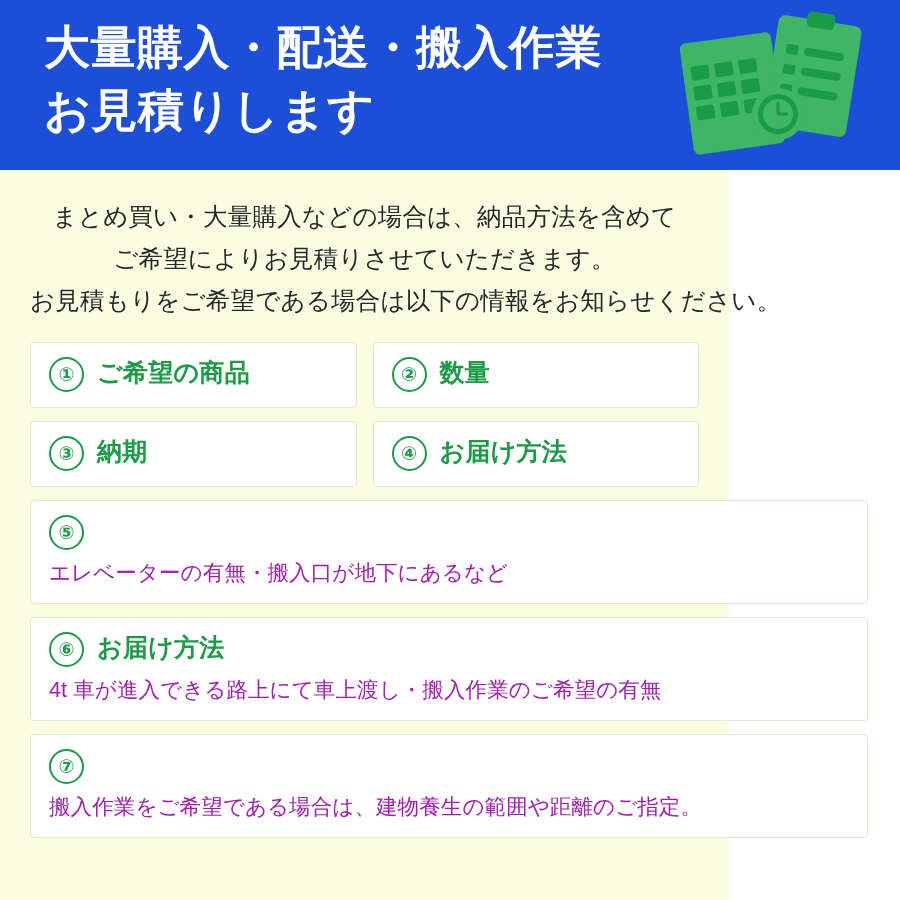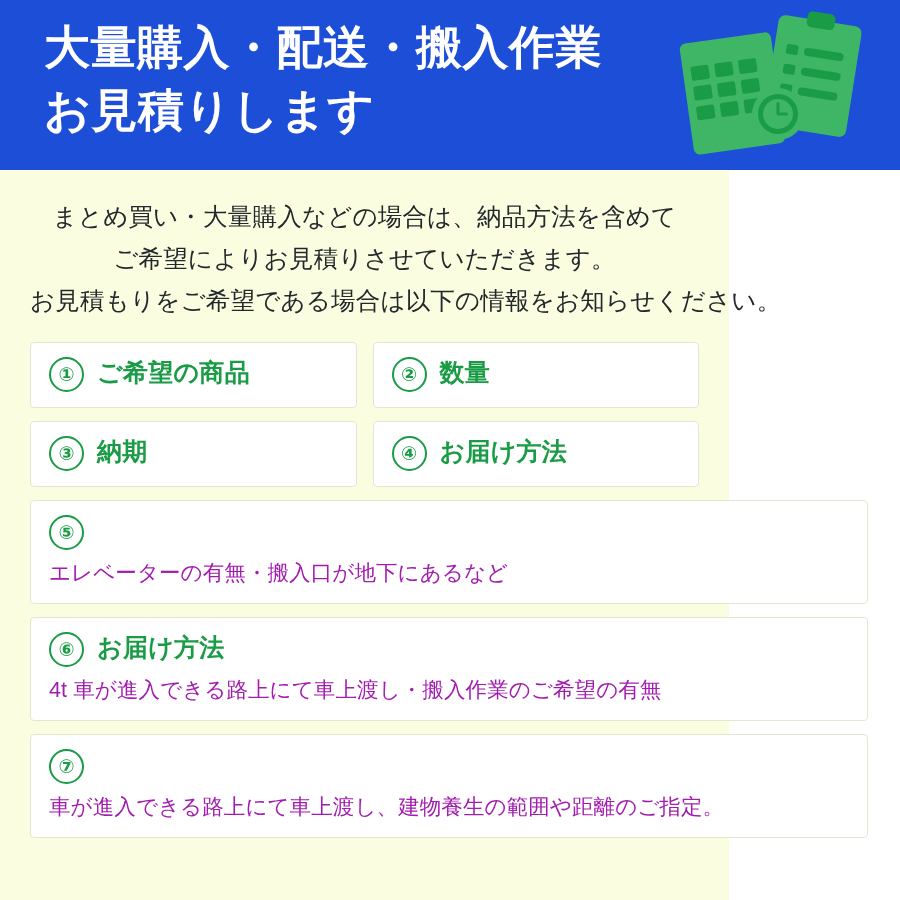--- a/index.html
+++ b/index.html
@@ -209,16 +209,16 @@
       <span class="num">⑥</span>
       <span class="card-title">お届け方法</span>
     </div>
     <div class="card-sub">4t 車が進入できる路上にて車上渡し・搬入作業のご希望の有無</div>
   </div>
 
   <div class="card full">
     <div class="card-head">
       <span class="num">⑦</span>
     </div>
-    <div class="card-sub">車が進入できる路上にて車上渡し、建物養生の範囲や距離のご指定。</div>
+    <div class="card-sub">搬入作業をご希望である場合は、建物養生の範囲や距離のご指定。</div>
   </div>
 
 </div>
 
 </body></html>

